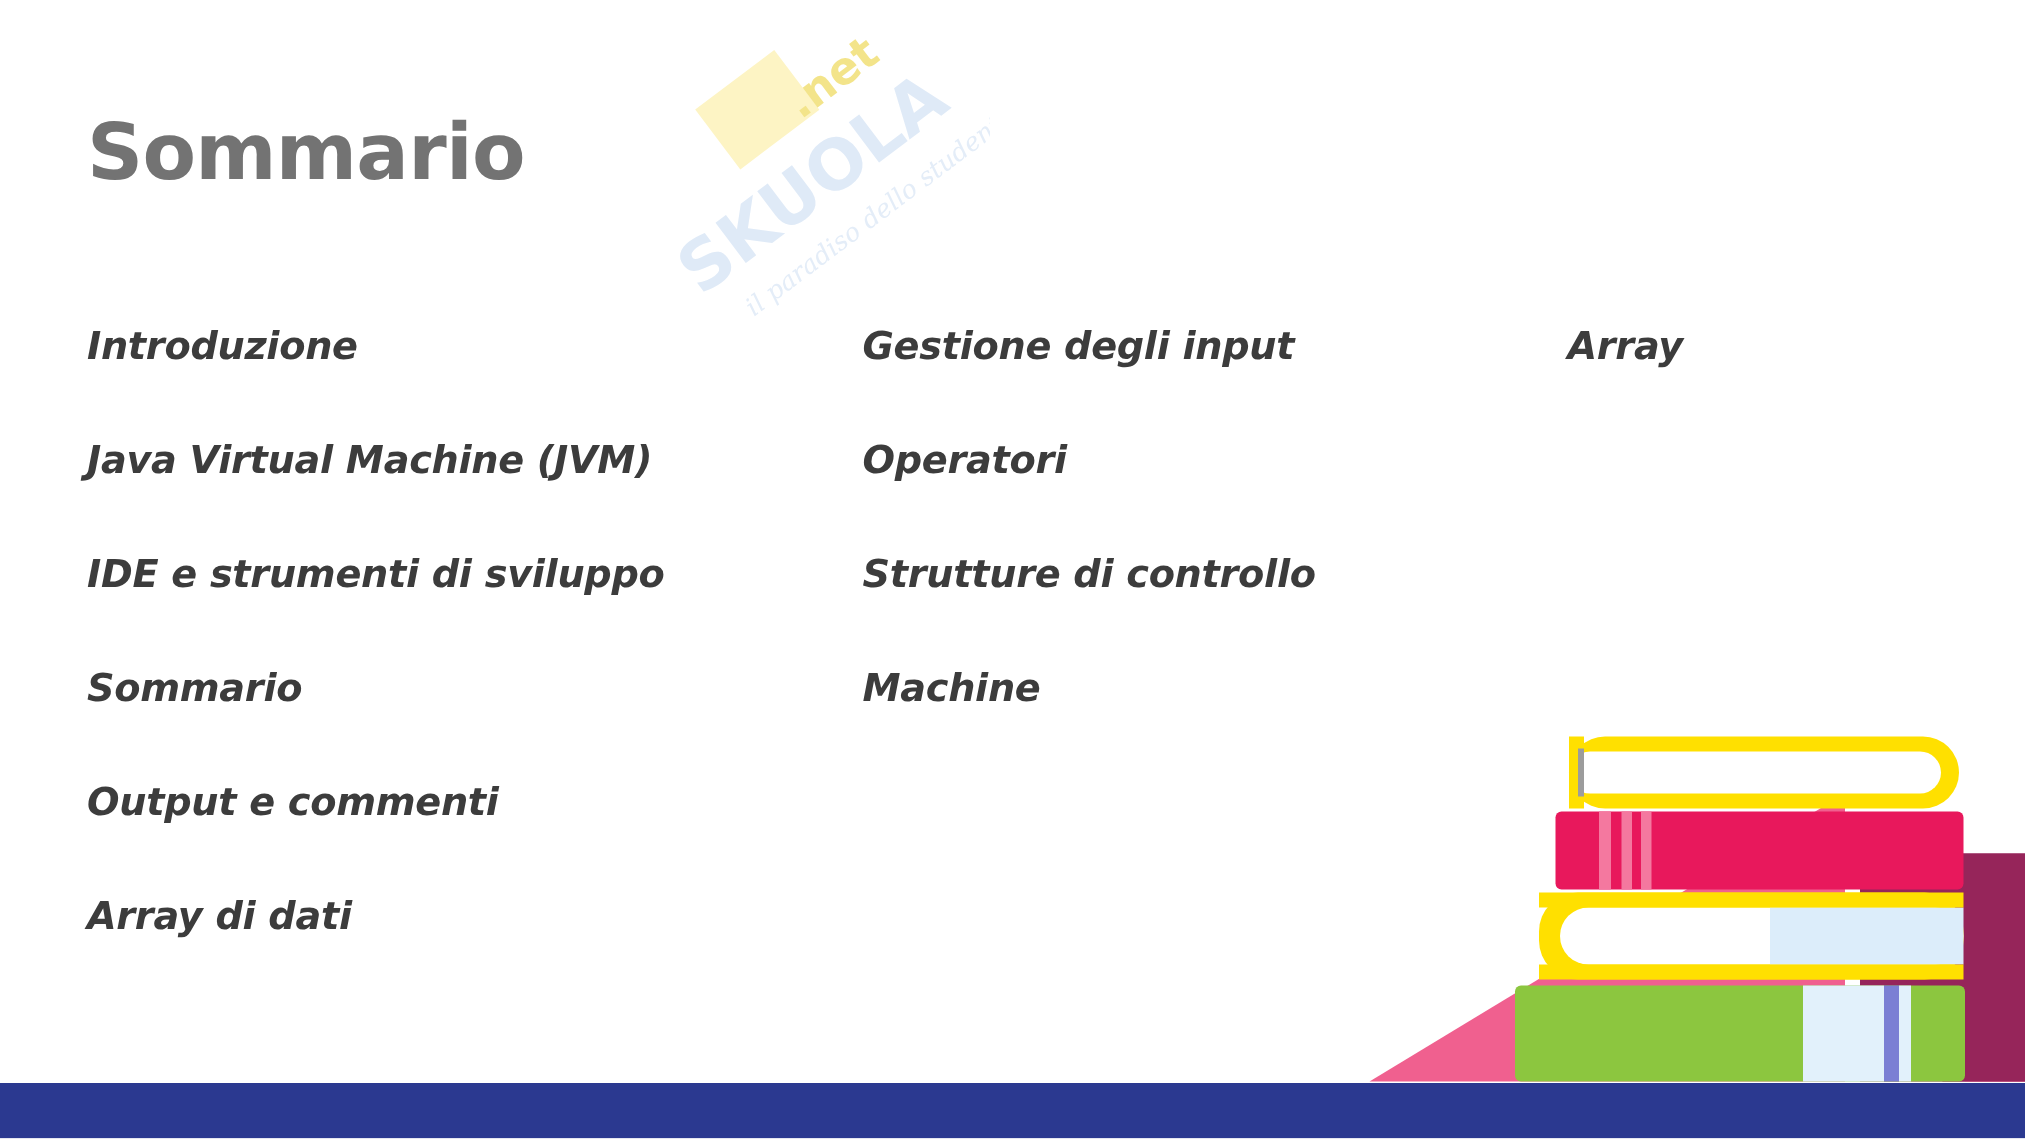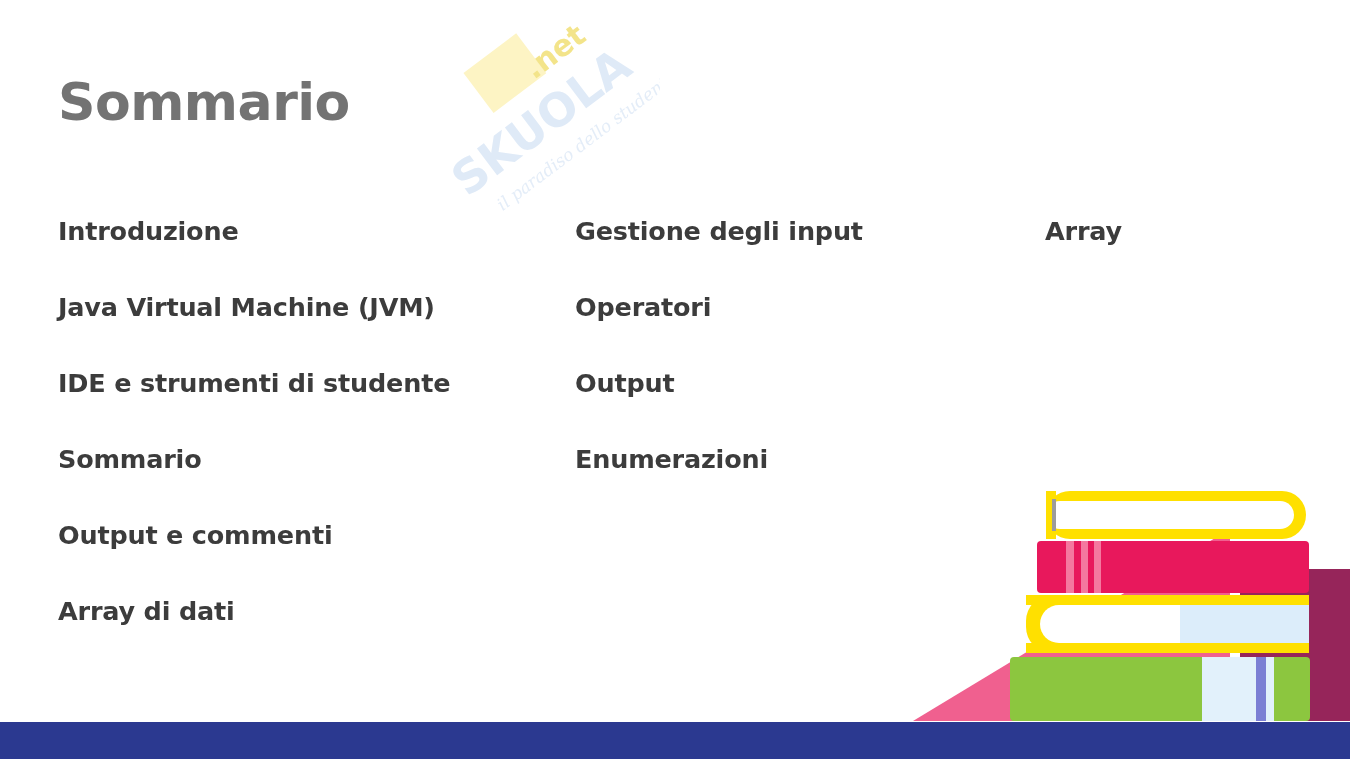--- a/index.html
+++ b/index.html
@@ -62,20 +62,21 @@
   .toc-col-3 { left: 1005px; width: 300px; margin-left: 40px; }
 
   .toc-item {
     height: 76px;
     line-height: 34px;
     font-size: 25.5px;
     font-weight: 700;
     color: #3c3c3c;
     white-space: nowrap;
     letter-spacing: -0.2px;
+    font-style: italic;
   }
 
   
   .bottom-bar {
     position: absolute;
     left: 0;
     bottom: 0;
     width: 1350px;
     height: 37px;
     background: #2b3990;
@@ -109,31 +110,31 @@
     </svg>
   </div>
 
   <div class="slide-title">Sommario</div>
 
   <div class="toc">
 
     <div class="toc-col toc-col-1">
       <div class="toc-item">Introduzione</div>
       <div class="toc-item">Java Virtual Machine (JVM)</div>
-      <div class="toc-item">IDE e strumenti di studente</div>
+      <div class="toc-item">IDE e strumenti di sviluppo</div>
       <div class="toc-item">Sommario</div>
       <div class="toc-item">Output e commenti</div>
       <div class="toc-item">Array di dati</div>
     </div>
 
     <div class="toc-col toc-col-2">
       <div class="toc-item">Gestione degli input</div>
       <div class="toc-item">Operatori</div>
-      <div class="toc-item">Output</div>
-      <div class="toc-item">Enumerazioni</div>
+      <div class="toc-item">Strutture di controllo</div>
+      <div class="toc-item">Machine</div>
     </div>
 
     <div class="toc-col toc-col-3">
       <div class="toc-item">Array</div>
     </div>
 
   </div>
 
   <div class="artwork">
     <svg viewBox="0 0 450 290" width="450" height="290" aria-hidden="true">

